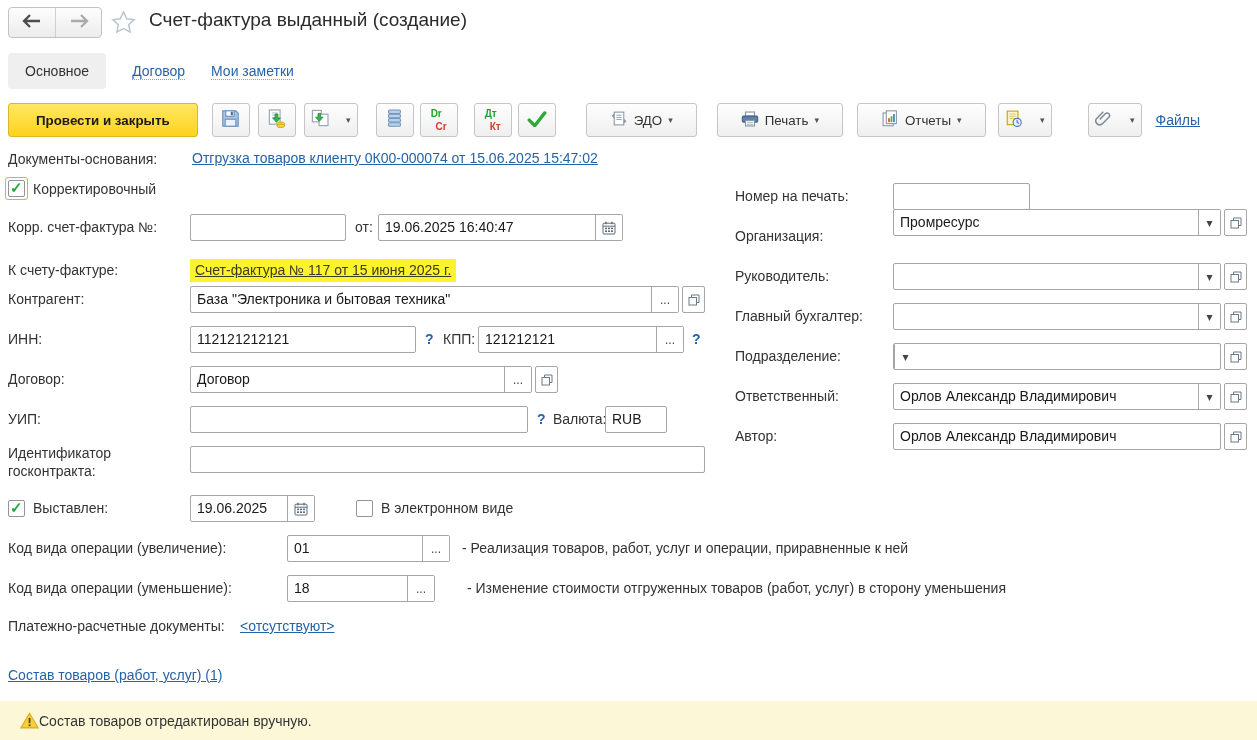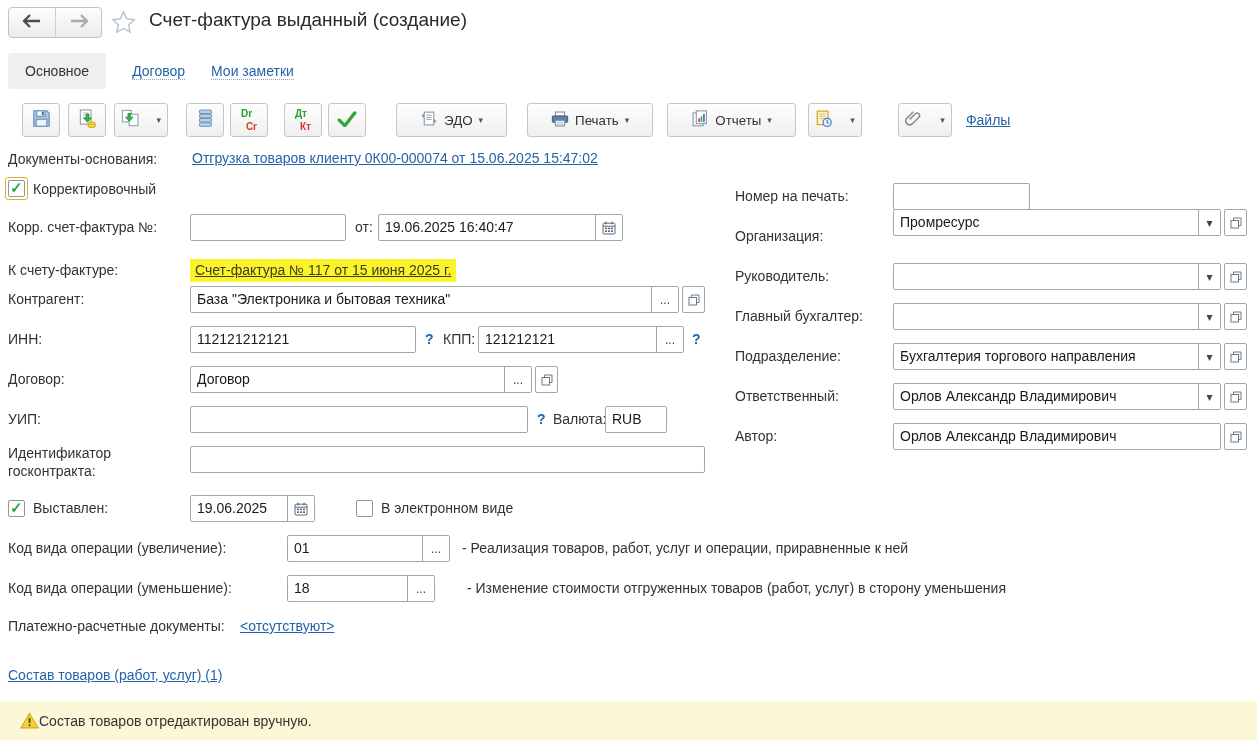--- a/index.html
+++ b/index.html
@@ -93,20 +93,21 @@
 </div>
 <div class="title">Счет-фактура выданный (создание)</div>
 
 <div class="tabs">
   <div class="tab-active">Основное</div>
   <a class="dotlink">Договор</a>
   <a class="dotlink">Мои заметки</a>
 </div>
 
 <div class="toolbar">
+  <button class="tbtn primary">Провести и закрыть</button>
 
   <button class="tbtn icononly" style="margin-left:14px">
     <span>
       <svg width="19" height="19" viewBox="0 0 16 16">
           <path d="M1.5 1.5h11l2 2v11h-13z" fill="#aac4e4" stroke="#6f94bd"></path>
           <rect x="4" y="1.5" width="7" height="4.6" fill="#fff" stroke="#6f94bd"></rect>
           <rect x="8.2" y="2.3" width="1.8" height="2.9" fill="#4a6f9a"></rect>
           <rect x="3.5" y="8.6" width="9" height="5.9" fill="#eef3fa" stroke="#6f94bd"></rect>
         </svg>
     </span>
@@ -424,21 +425,20 @@
     <svg width="12" height="12" viewBox="0 0 12 12">
         <rect x="1" y="3.5" width="7.5" height="7.5" fill="#fff" stroke="#6b7a88"></rect>
         <path d="M3.5 3.5V1h7.5v7.5H9" fill="none" stroke="#6b7a88"></path>
       </svg>
   </span>
 </div>
 
 <div class="lbl" style="left:735px;top:343px">Подразделение:</div>
 <div class="field" style="left:893px;top:343px;width:354px">
   <div class="box">
-    <span class="val">Бухгалтерия торгового направления</span>
     <span class="inbtn narrow caret">▾</span>
   </div>
   <span class="outbtn">
     <svg width="12" height="12" viewBox="0 0 12 12">
         <rect x="1" y="3.5" width="7.5" height="7.5" fill="#fff" stroke="#6b7a88"></rect>
         <path d="M3.5 3.5V1h7.5v7.5H9" fill="none" stroke="#6b7a88"></path>
       </svg>
   </span>
 </div>
 

